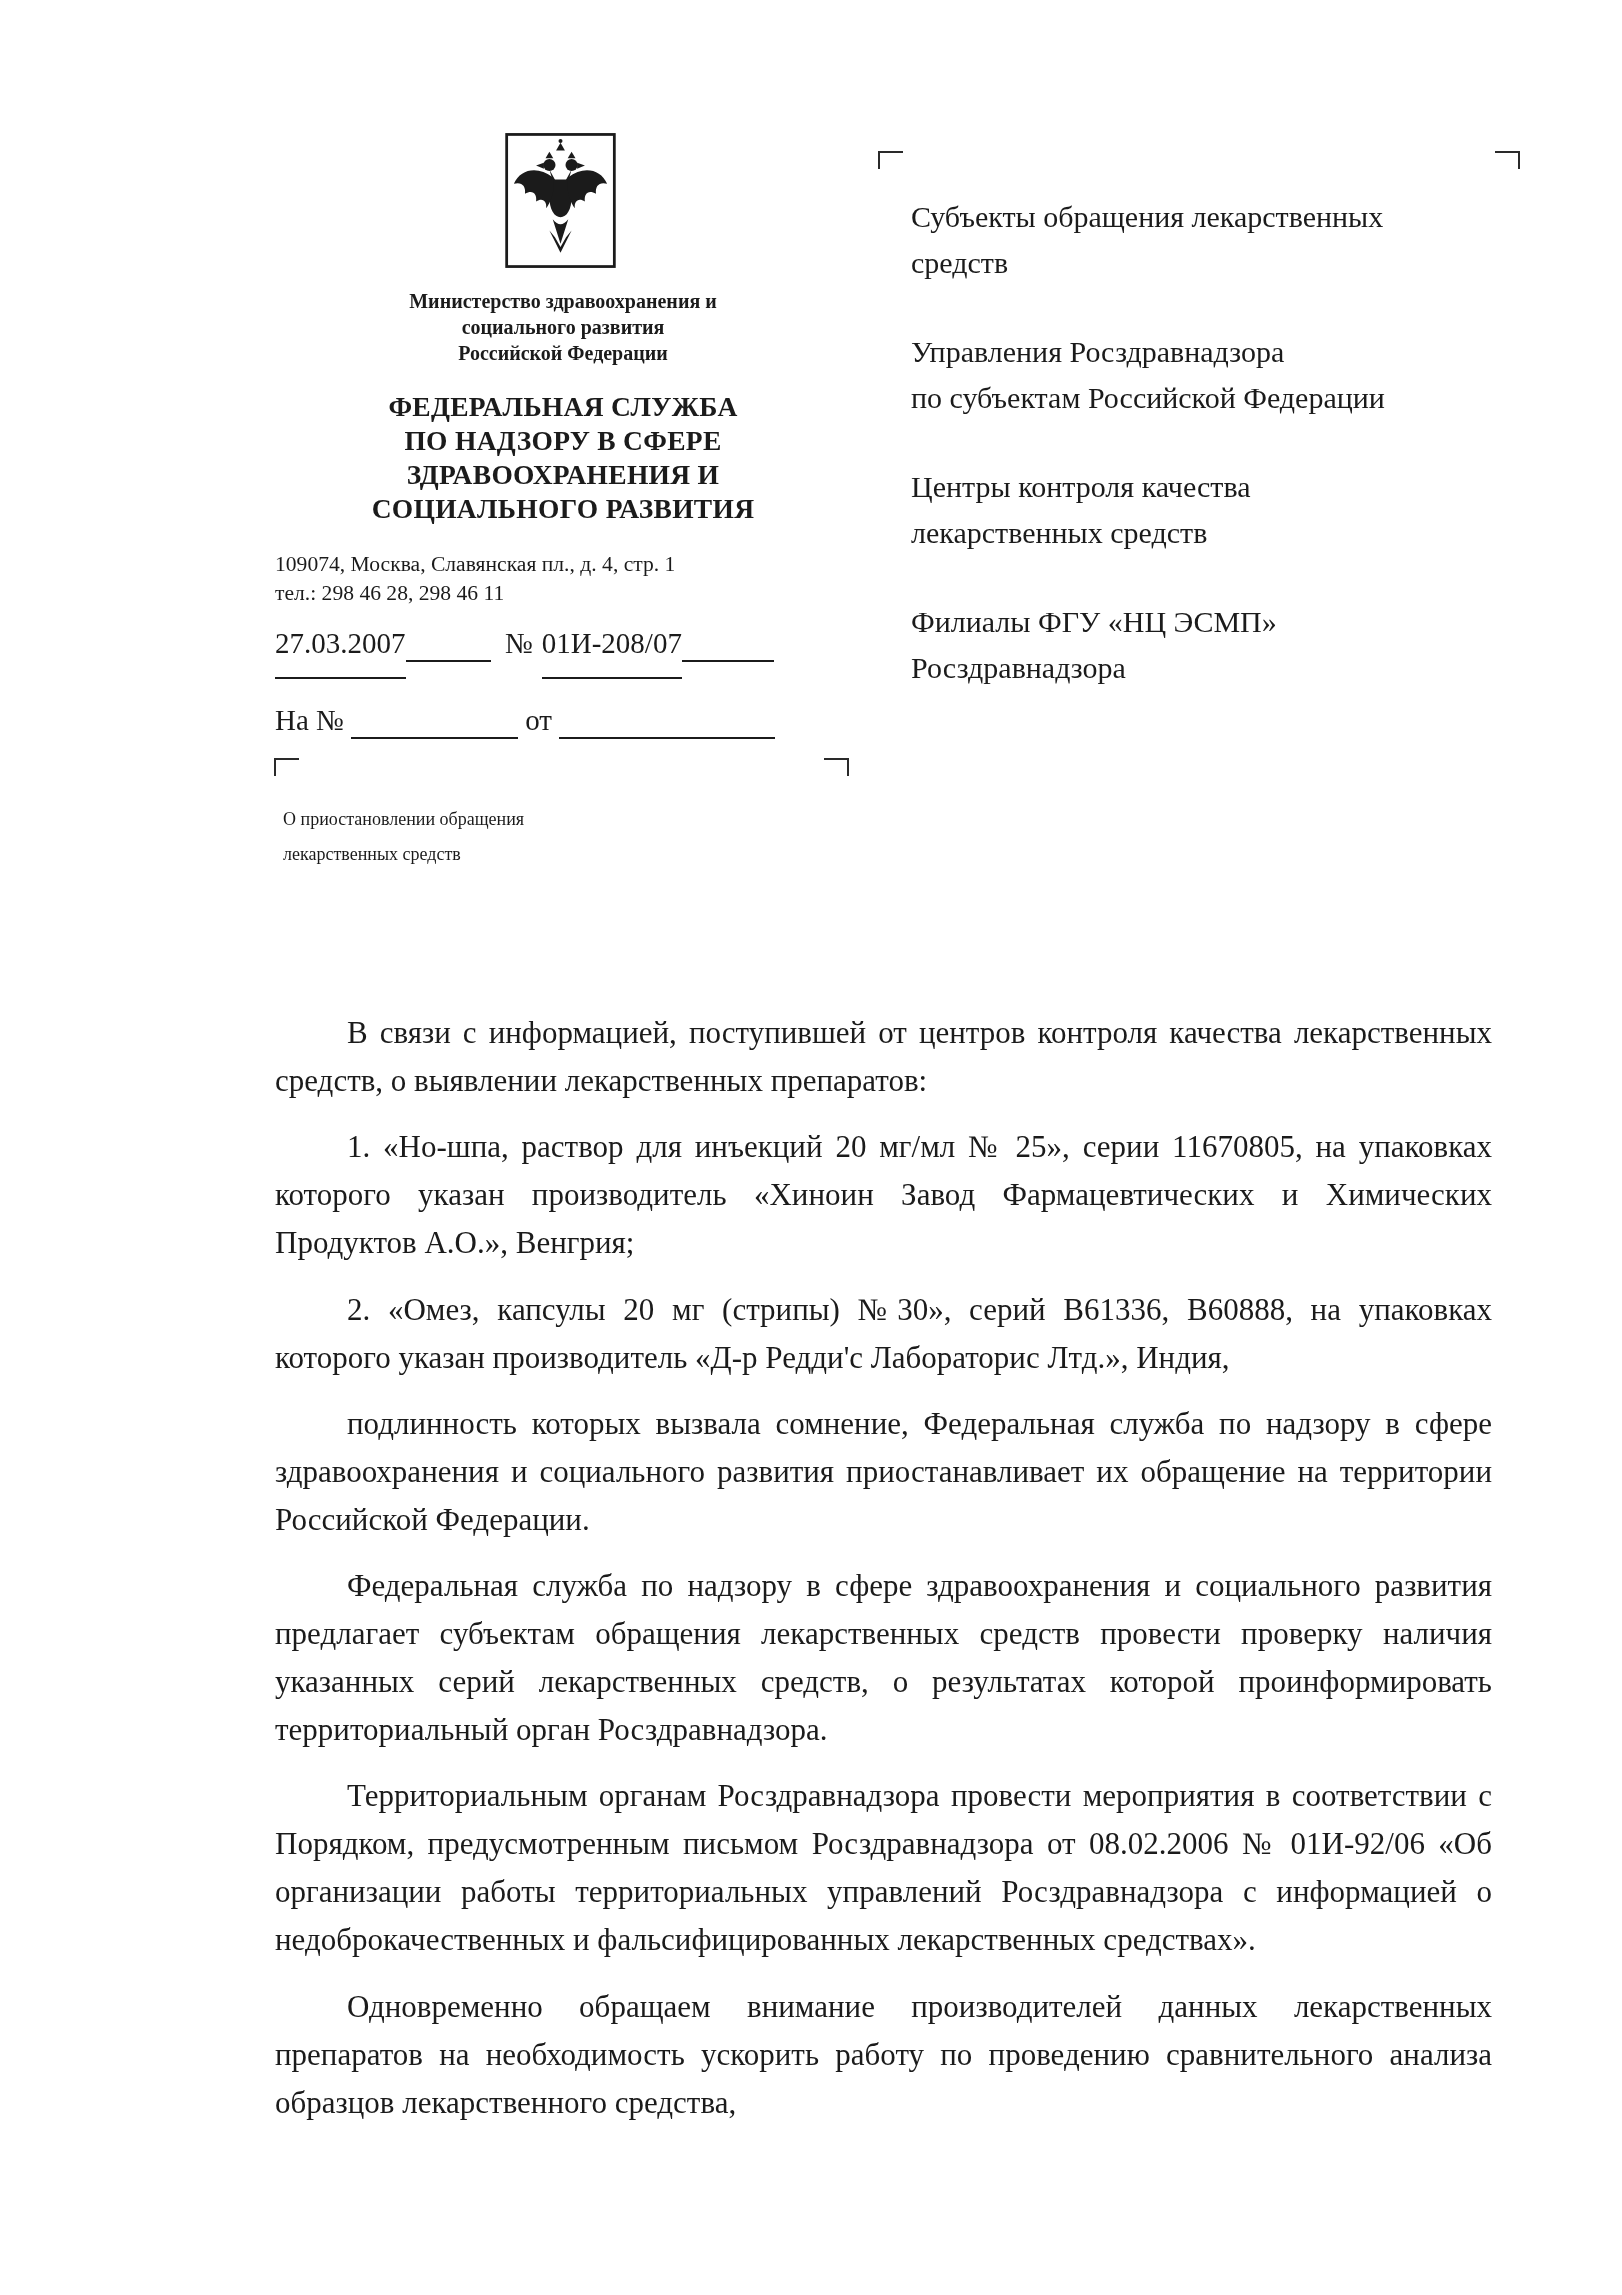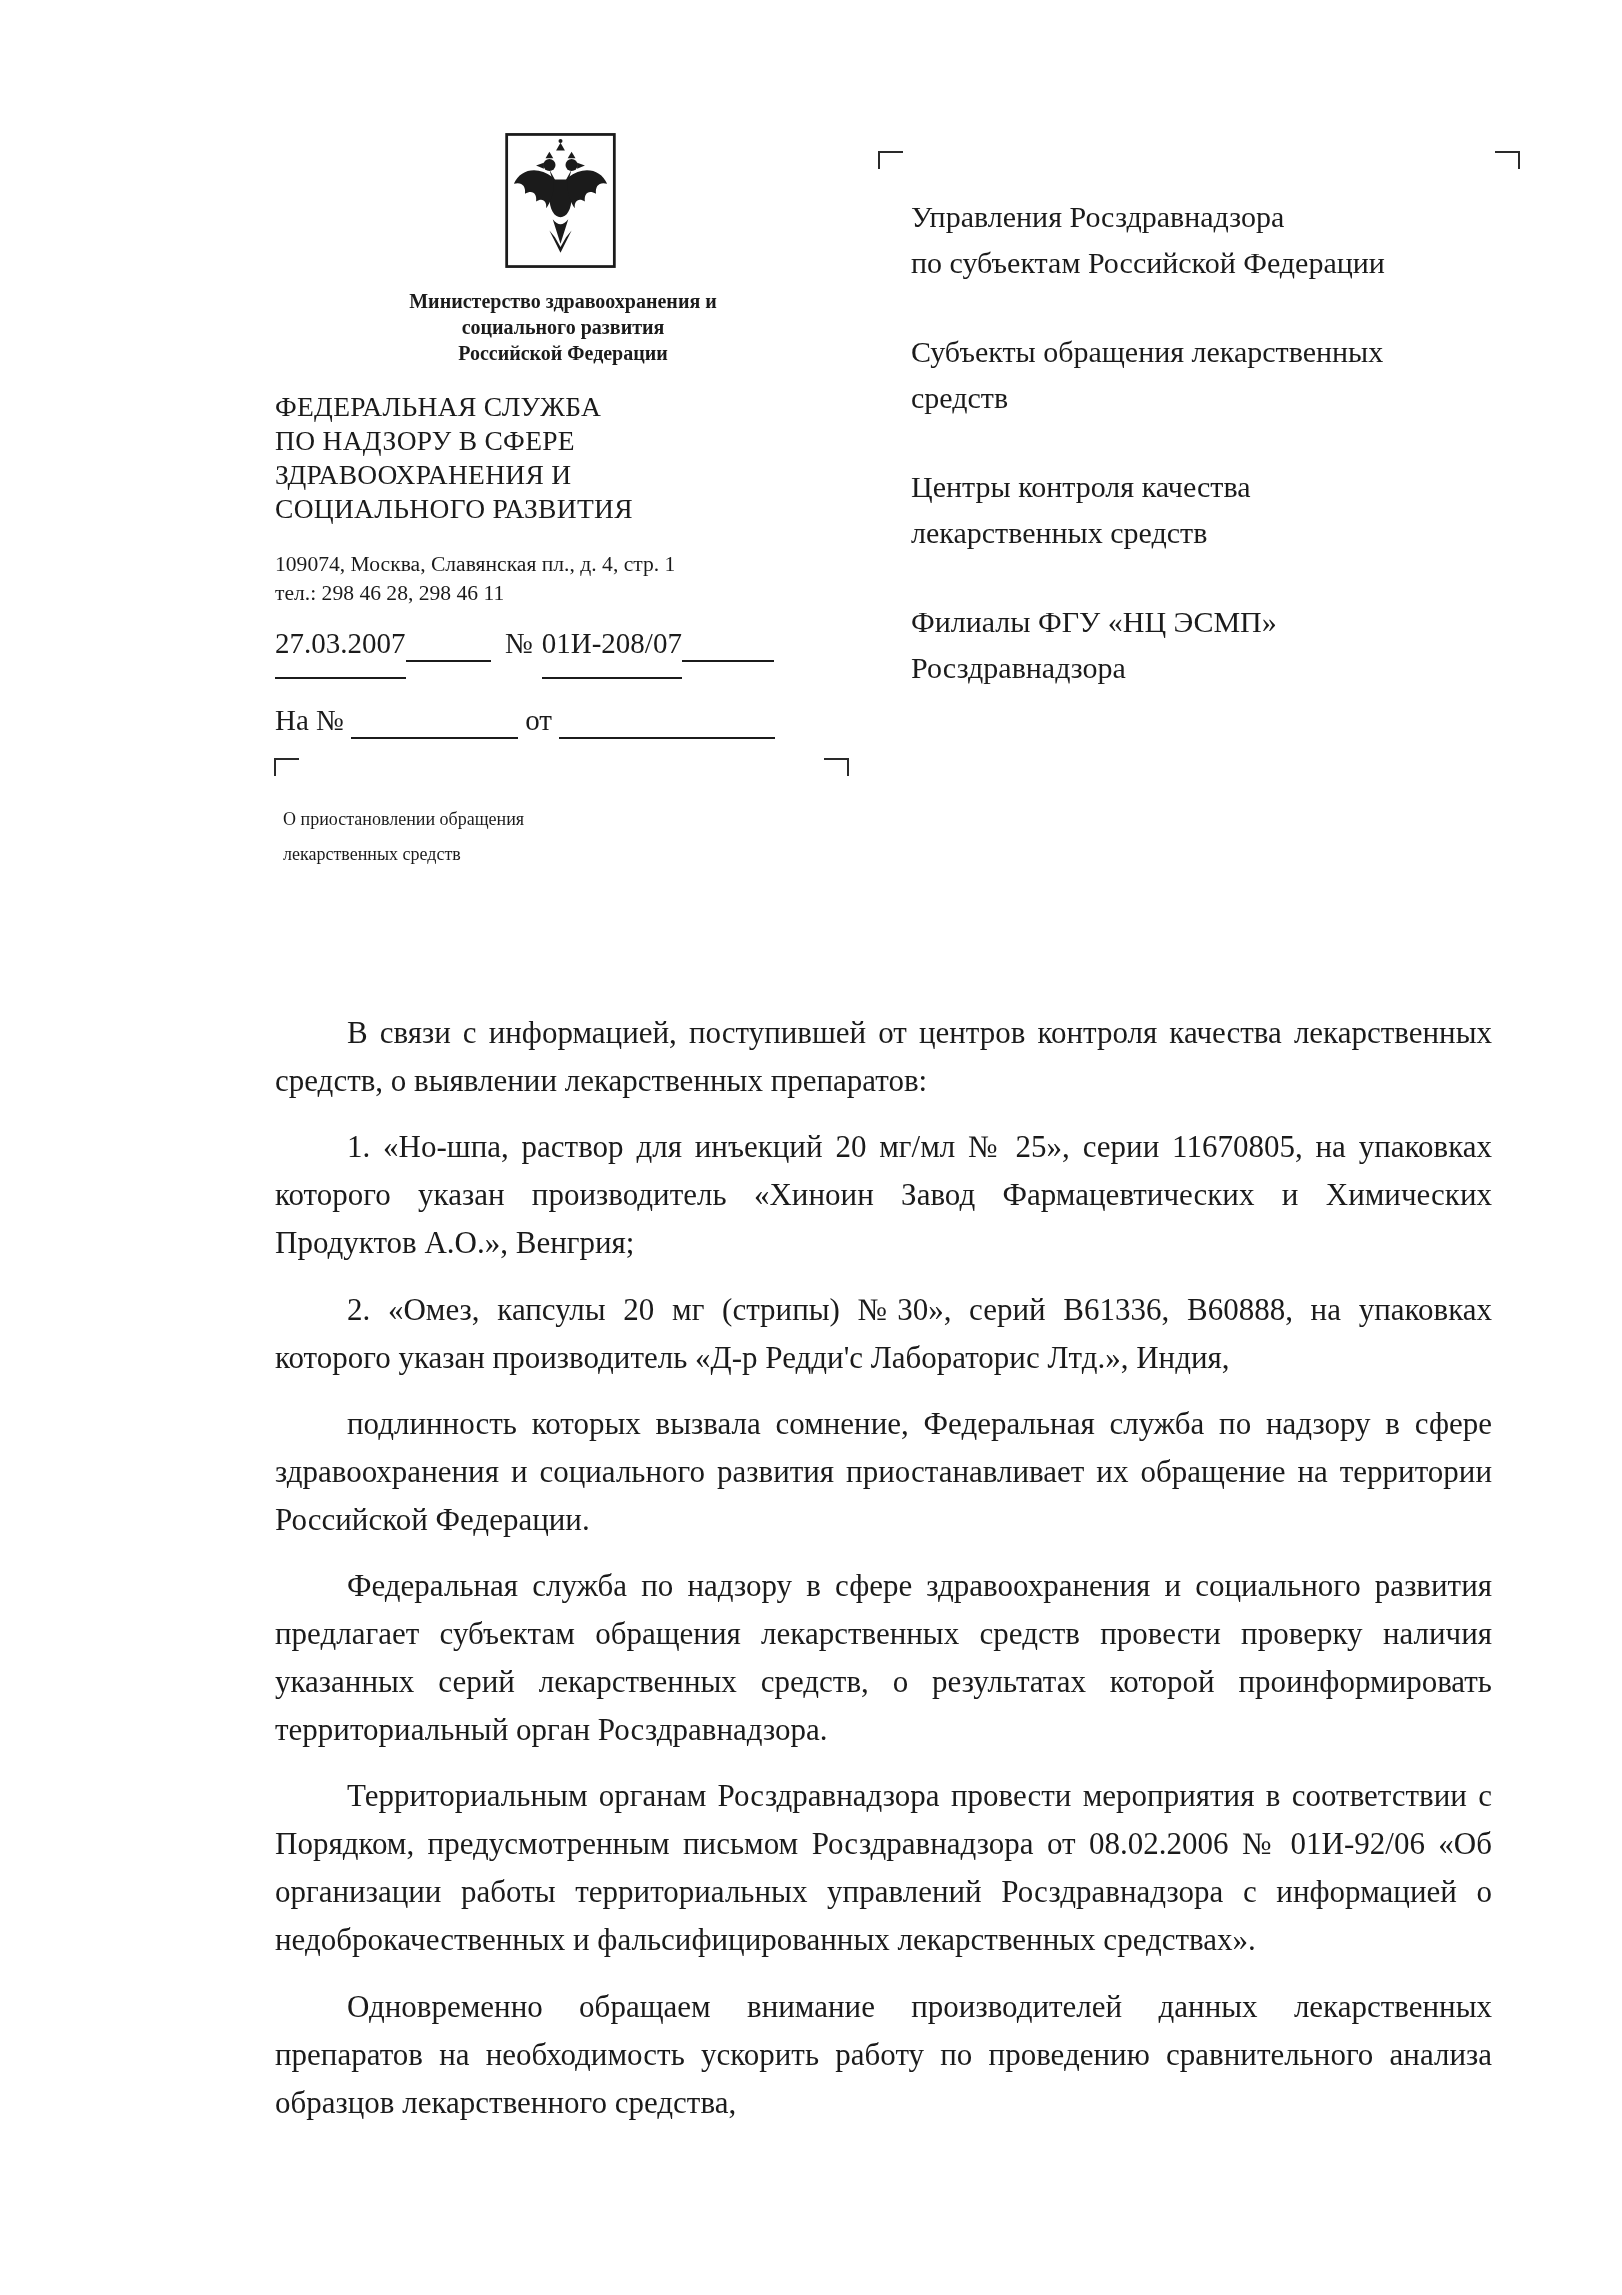--- a/index.html
+++ b/index.html
@@ -16,21 +16,21 @@
   
   .emblem { position:absolute; left:505px; top:131px; width:111px; height:139px; }
   .emblem svg { display:block; width:100%; height:100%; }
 
   .ministry {
     position:absolute; left:275px; top:288px; width:576px;
     text-align:center; font-weight:bold; font-size:20px; line-height:26px;
   }
   .service {
     position:absolute; left:275px; top:390px; width:576px;
-    text-align:left; font-weight:normal; font-size:27.5px; line-height:34px;
+    text-align:center; font-weight:bold; font-size:27.5px; line-height:34px;
     letter-spacing:0.3px;
   }
   .contact {
     position:absolute; left:275px; top:550px; width:576px;
     font-size:21.6px; line-height:29px;
   }
 
   .ref-line {
     position:absolute; left:275px; top:627px; width:589px;
     font-size:29px; white-space:nowrap;
@@ -131,24 +131,24 @@
   <div class="mark tl" style="left:274px; top:758px;"></div>
   <div class="mark tr" style="left:824px; top:758px;"></div>
 
   <div class="subject">О приостановлении обращения
 лекарственных средств</div>
 
   <div class="mark tl" style="left:878px; top:151px;"></div>
   <div class="mark tr" style="left:1495px; top:151px;"></div>
 
   <div class="recipients">
+    <div class="recipient">Субъекты обращения лекарственных
+средств</div>
     <div class="recipient">Управления Росздравнадзора
 по субъектам Российской Федерации</div>
-    <div class="recipient">Субъекты обращения лекарственных
-средств</div>
     <div class="recipient">Центры контроля качества
 лекарственных средств</div>
     <div class="recipient">Филиалы ФГУ «НЦ ЭСМП»
 Росздравнадзора</div>
   </div>
 
   <div class="body-text">
     <p>В связи с информацией, поступившей от центров контроля качества лекарственных средств, о выявлении лекарственных препаратов:</p>
     <p>1. «Но-шпа, раствор для инъекций 20 мг/мл № 25», серии 11670805, на упаковках которого указан производитель «Хиноин Завод Фармацевтических и Химических Продуктов А.О.», Венгрия;</p>
     <p>2. «Омез, капсулы 20 мг (стрипы) №30», серий В61336, В60888, на упаковках которого указан производитель «Д-р Редди'с Лабораторис Лтд.», Индия,</p>

